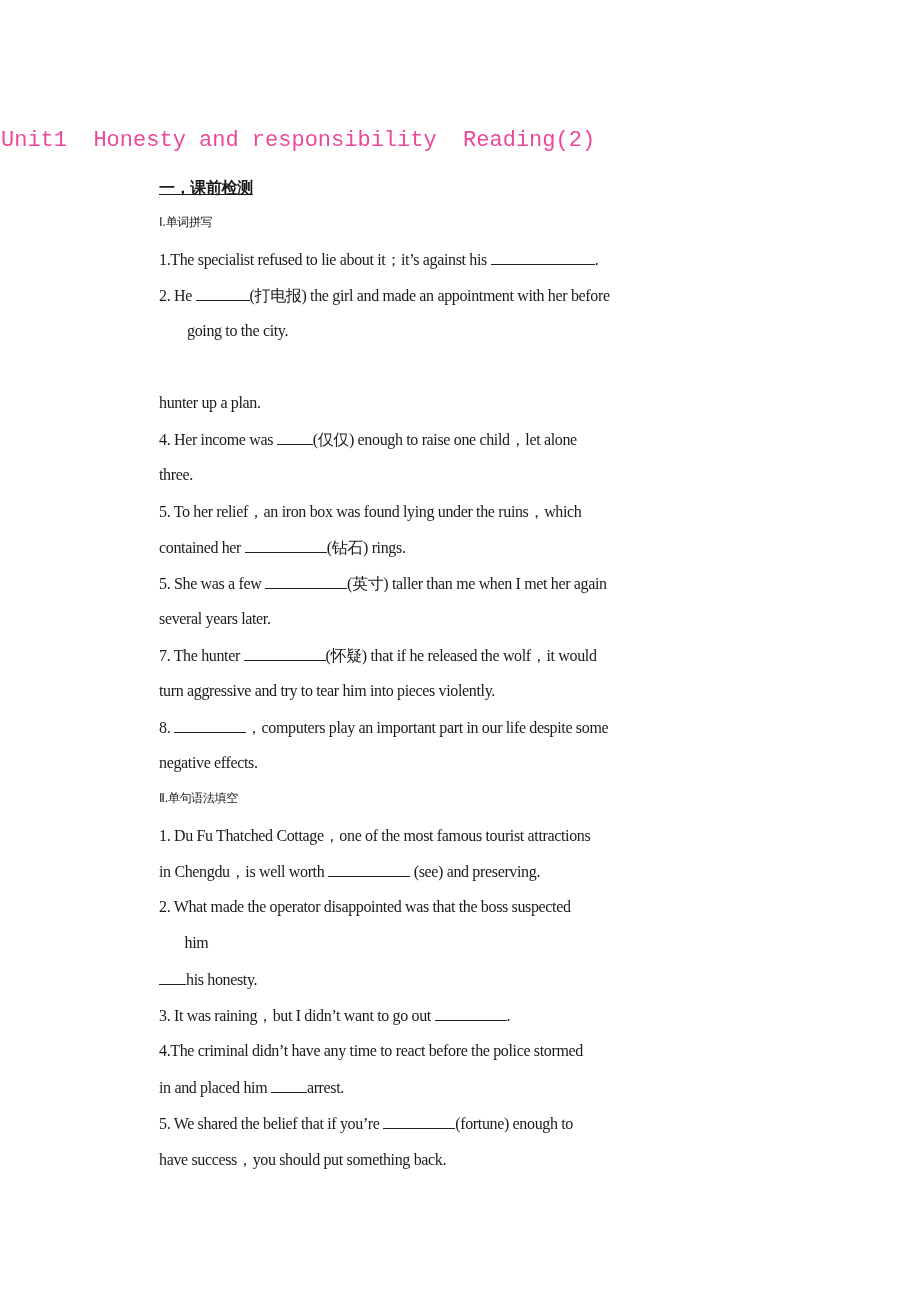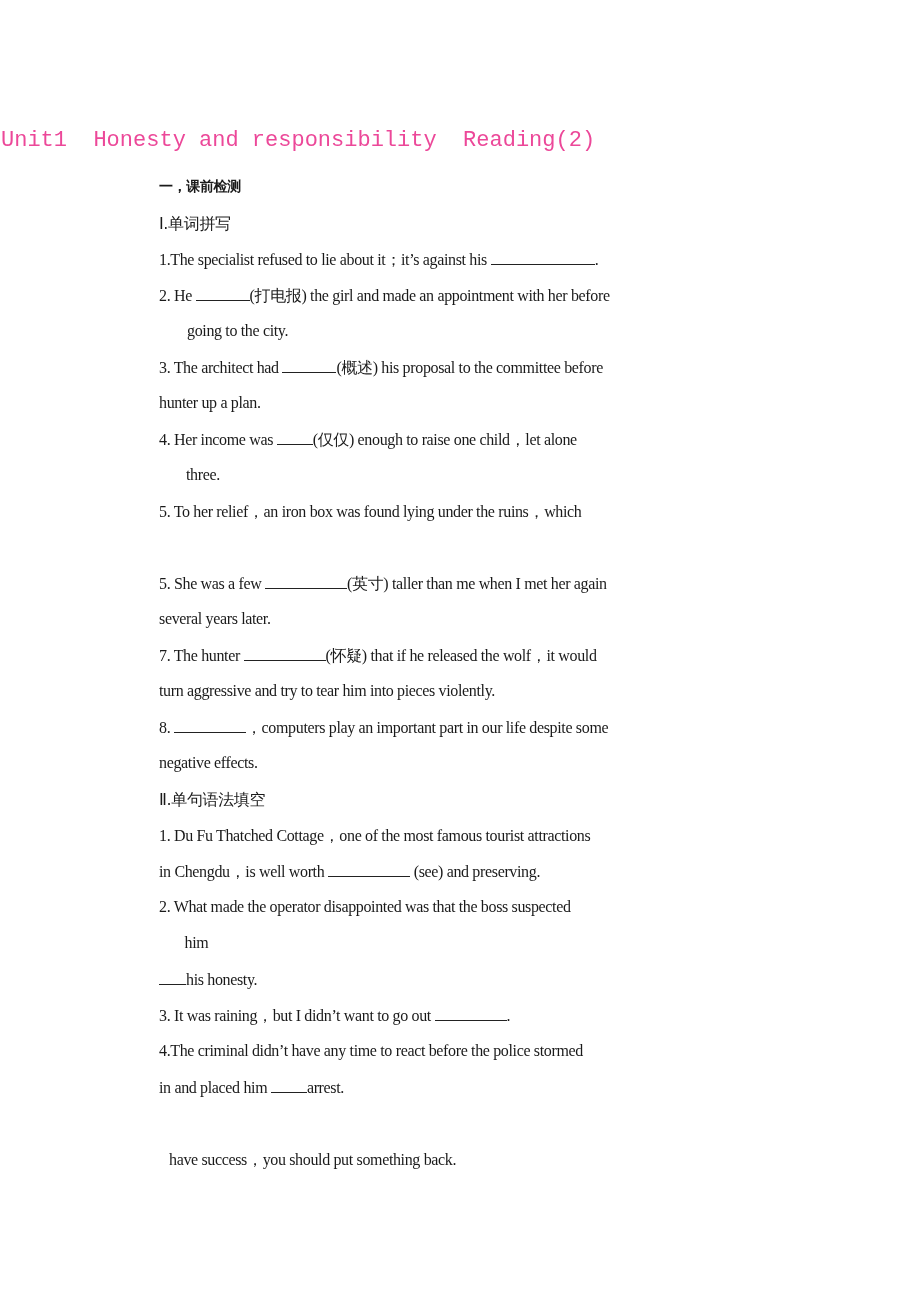--- a/index.html
+++ b/index.html
@@ -4,52 +4,53 @@
 <style>
   html, body { margin: 0; padding: 0; background: #ffffff; }
   body { width: 920px; height: 1300px; position: relative; overflow: hidden;
          font-family: "DejaVu Serif", "Liberation Serif", serif; color: #1a1a1a; }
   .page { position: absolute; left: 0; top: 0; width: 920px; height: 1300px; }
   .title { position: absolute; left: 1px; top: 128px; width: 920px; text-align: left;
            font-family: "Liberation Mono", "DejaVu Sans Mono", monospace;
            font-size: 22px; color: #ec4899; letter-spacing: 0px; white-space: pre; }
   .line { position: absolute; left: 159px; font-size: 16px; white-space: pre;
           font-family: Liberation Serif, serif; letter-spacing: -0.35px; }
-  .h1 { font-family: "DejaVu Sans", "Liberation Sans", sans-serif; font-weight: bold; font-size: 14px; }
-  .h2 { font-family: "DejaVu Sans", "Liberation Sans", sans-serif; font-size: 16px; }
+  .h1 { font-family: "DejaVu Sans", "Liberation Sans", sans-serif; font-weight: bold; font-size: 16px; text-decoration: underline; }
+  .h2 { font-family: "DejaVu Sans", "Liberation Sans", sans-serif; font-size: 12px; }
   .blank { display: inline-block; border-bottom: 1px solid #222; height: 14px; vertical-align: baseline; }
 </style>
 </head>
 <body>
 
 <div class="page">
   <div class="title">Unit1  Honesty and responsibility  Reading(2)</div>
 
   <div class="line h1" style="top:178px;">一，课前检测</div>
   <div class="line h2" style="top:214px;">Ⅰ.单词拼写</div>
 
   <div class="line" style="top:250px;"><span>1.The specialist refused to lie about it；it’s against his </span><span class="blank" style="width:104px"></span><span>.</span></div>
   <div class="line" style="top:286px;"><span>2. He </span><span class="blank" style="width:54px"></span><span>(打电报) the girl and made an appointment with her before</span></div>
   <div class="line" style="top:322px;margin-left:28px;"><span>going to the city.</span></div>
-  <div class="line" style="top:358px;"><span>3. The architect had </span><span class="blank" style="width:54px"></span><span>(概述) his proposal to the committee before</span></div>
   <div class="line" style="top:394px;"><span>hunter up a plan.</span></div>
   <div class="line" style="top:430px;"><span>4. Her income was </span><span class="blank" style="width:36px"></span><span>(仅仅) enough to raise one child，let alone</span></div>
-  <div class="line" style="top:466px;margin-left:27px;"><span>three.</span></div>
+  <div class="line" style="top:466px;"><span>three.</span></div>
   <div class="line" style="top:502px;"><span>5. To her relief，an iron box was found lying under the ruins，which</span></div>
+  <div class="line" style="top:538px;"><span>contained her </span><span class="blank" style="width:82px"></span><span>(钻石) rings.</span></div>
   <div class="line" style="top:574px;"><span>5. She was a few </span><span class="blank" style="width:82px"></span><span>(英寸) taller than me when I met her again</span></div>
   <div class="line" style="top:610px;"><span>several years later.</span></div>
   <div class="line" style="top:646px;"><span>7. The hunter </span><span class="blank" style="width:82px"></span><span>(怀疑) that if he released the wolf，it would</span></div>
   <div class="line" style="top:682px;"><span>turn aggressive and try to tear him into pieces violently.</span></div>
   <div class="line" style="top:718px;"><span>8. </span><span class="blank" style="width:72px"></span><span>，computers play an important part in our life despite some</span></div>
   <div class="line" style="top:754px;"><span>negative effects.</span></div>
 
   <div class="line h2" style="top:790px;">Ⅱ.单句语法填空</div>
 
   <div class="line" style="top:826px;"><span>1. Du Fu Thatched Cottage，one of the most famous tourist attractions</span></div>
   <div class="line" style="top:862px;"><span>in Chengdu，is well worth </span><span class="blank" style="width:82px"></span><span> (see) and preserving.</span></div>
   <div class="line" style="top:898px;"><span>2. What made the operator disappointed was that the boss suspected</span></div>
   <div class="line" style="top:934px;"><span>       him</span></div>
   <div class="line" style="top:970px;"><span></span><span class="blank" style="width:27px"></span><span>his honesty.</span></div>
   <div class="line" style="top:1006px;"><span>3. It was raining，but I didn’t want to go out </span><span class="blank" style="width:72px"></span><span>.</span></div>
   <div class="line" style="top:1042px;"><span>4.The criminal didn’t have any time to react before the police stormed</span></div>
   <div class="line" style="top:1078px;"><span>in and placed him </span><span class="blank" style="width:36px"></span><span>arrest.</span></div>
-  <div class="line" style="top:1150px;margin-left:10px;"><span>have success，you should put something back.</span></div>
+  <div class="line" style="top:1114px;"><span>5. We shared the belief that if you’re </span><span class="blank" style="width:72px"></span><span>(fortune) enough to</span></div>
+  <div class="line" style="top:1150px;"><span>have success，you should put something back.</span></div>
 </div>
 
 </body></html>

